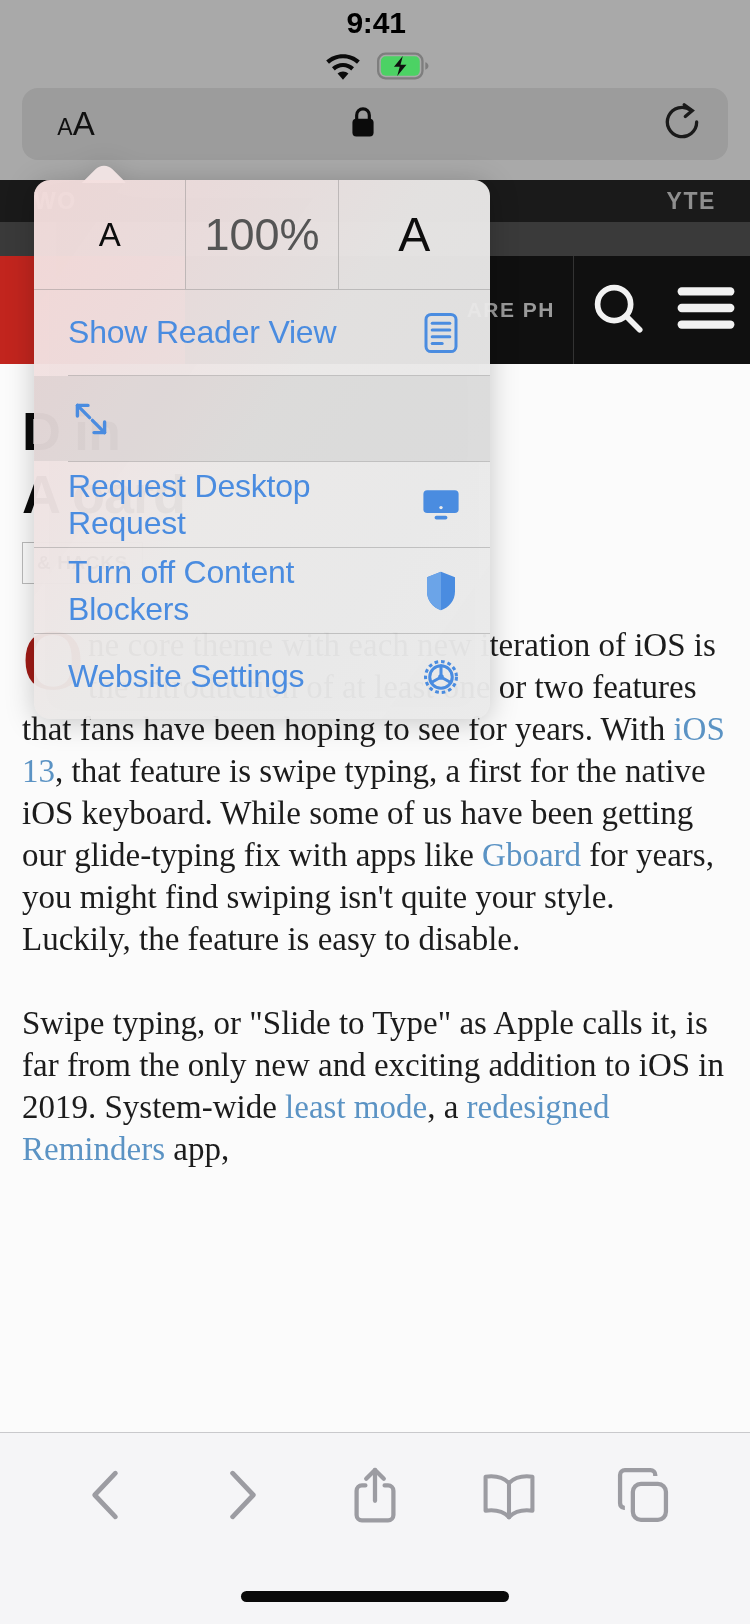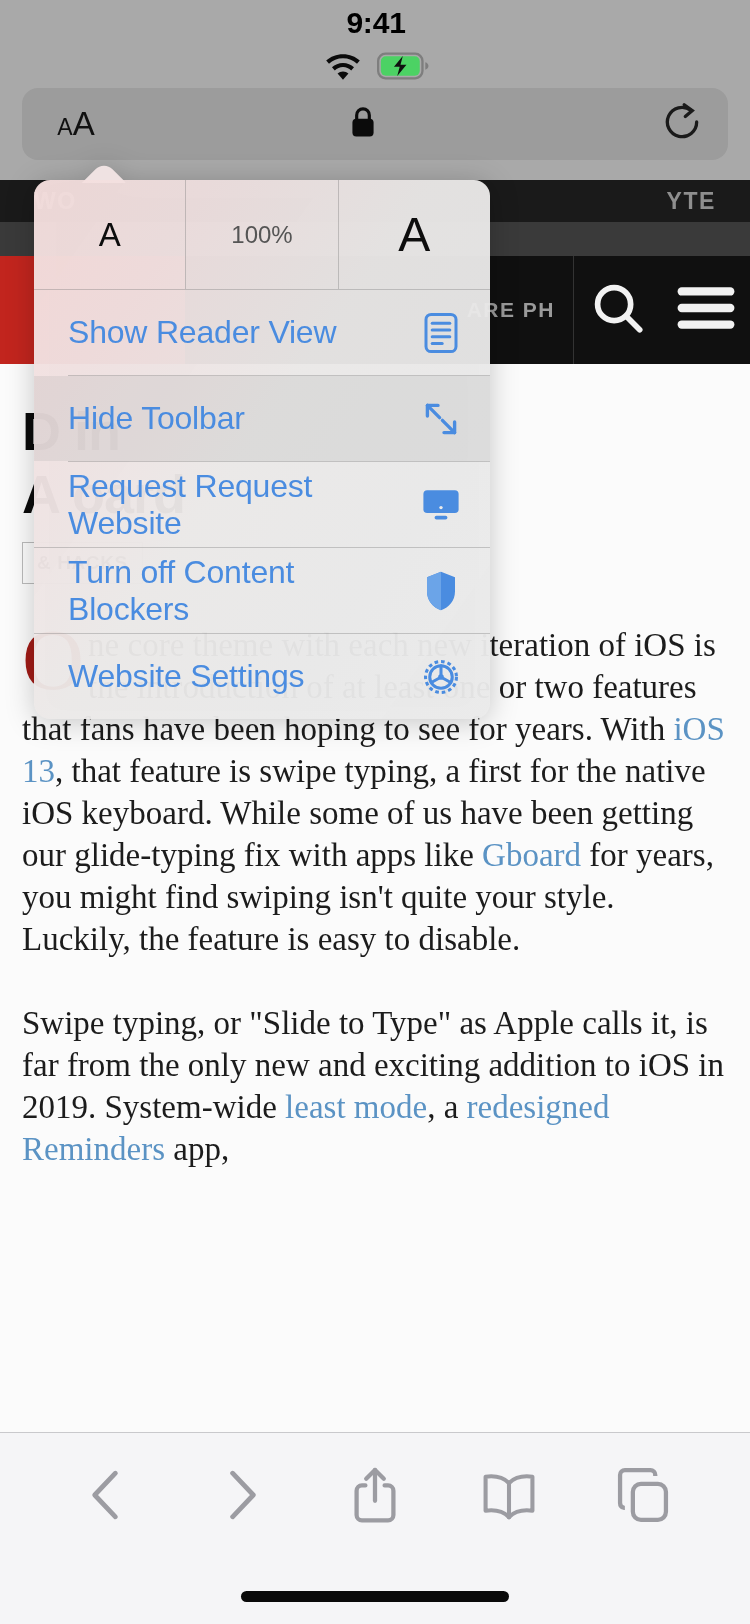--- a/index.html
+++ b/index.html
@@ -245,21 +245,21 @@
     border-bottom: 1px solid rgba(130,130,130,0.40);
   }
   .zoom-cell {
     flex: 1;
     display: flex;
     align-items: center;
     justify-content: center;
   }
   .zoom-cell + .zoom-cell { border-left: 1px solid rgba(130,130,130,0.40); }
   .zoom-small { font-size: 33px; color: #0d0d0d; }
-  .zoom-pct  { font-size: 24px; color: #555; }
+  .zoom-pct  { font-size: 45px; color: #555; }
   .zoom-big  { font-size: 48px; color: #0d0d0d; }
 
   .menu-item {
     position: relative;
     height: 85px;
     display: flex;
     align-items: center;
     padding: 0 26px 0 34px;
   }
   .menu-item.pressed { background: rgba(170,170,170,0.22); }
@@ -441,34 +441,33 @@
             <line x1="4.6" y1="5.6" x2="13.4" y2="5.6" stroke-linecap="round"></line>
             <line x1="4.6" y1="9" x2="13.4" y2="9" stroke-linecap="round"></line>
             <line x1="4.6" y1="12.4" x2="13.4" y2="12.4" stroke-linecap="round"></line>
             <line x1="4.6" y1="15.8" x2="9.6" y2="15.8" stroke-linecap="round"></line>
           </svg>
         </span>
       </div>
       <div class="menu-sep"></div>
 
       <div class="menu-item pressed">
-        <span class="label">Hide Toolbar</span>
         <span class="m-icon">
           <svg width="40" height="40" viewBox="0 0 20 20" fill="none" stroke="#4a8ce0" stroke-width="1.7" stroke-linecap="round" stroke-linejoin="round">
             <path d="M8.5 3.2H3.2v5.3"></path>
             <line x1="3.2" y1="3.2" x2="9.3" y2="9.3"></line>
             <path d="M11.5 16.8h5.3v-5.3"></path>
             <line x1="16.8" y1="16.8" x2="10.7" y2="10.7"></line>
           </svg>
         </span>
       </div>
       <div class="menu-sep"></div>
 
       <div class="menu-item">
-        <span class="label">Request Request Website</span>
+        <span class="label">Request Desktop Request</span>
         <span class="m-icon">
           <svg width="40" height="36" viewBox="0 0 20 18">
             <rect x="1.2" y="1.6" width="17.6" height="11.4" rx="1.9" fill="#4a8ce0"></rect>
             <circle cx="10" cy="10.3" r="0.85" fill="#eaeaea"></circle>
             <rect x="6.8" y="14.4" width="6.4" height="1.9" rx="0.9" fill="#4a8ce0"></rect>
           </svg>
         </span>
       </div>
       <div class="menu-sep full"></div>
 

